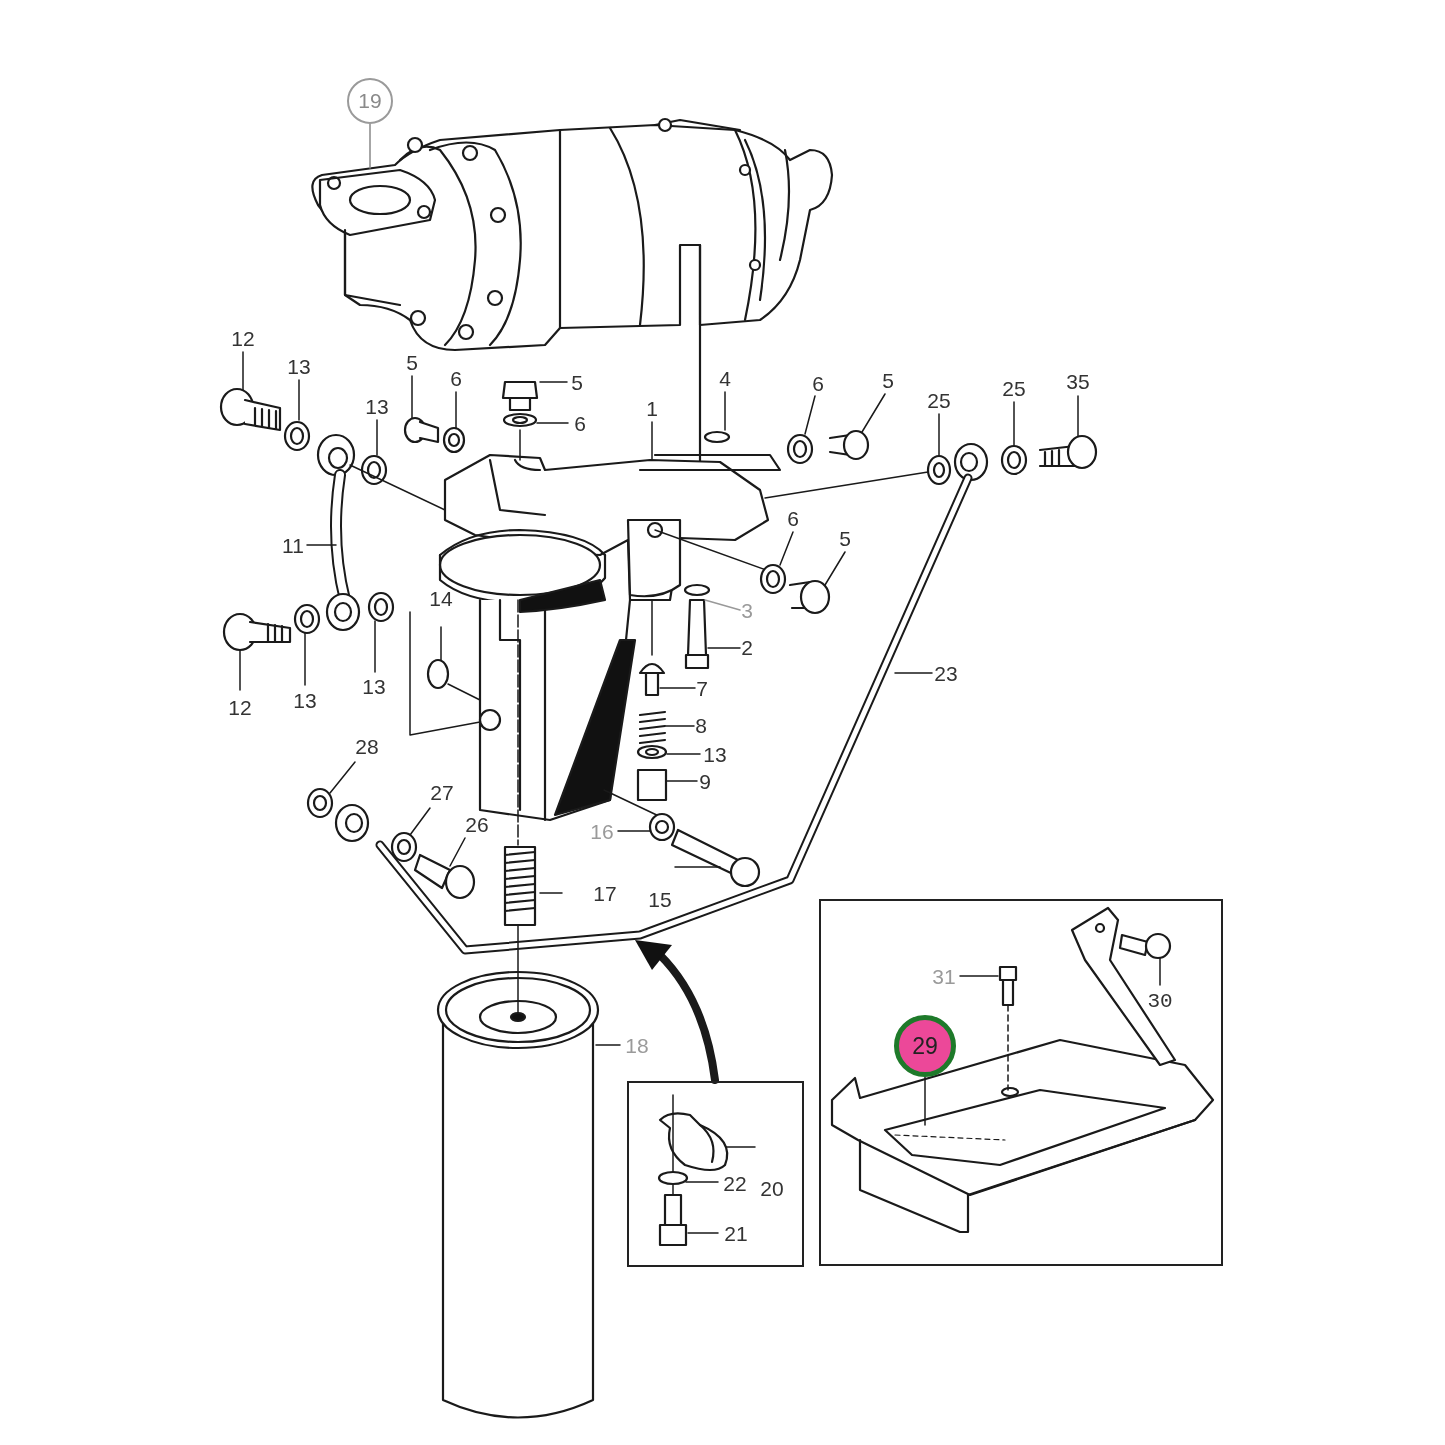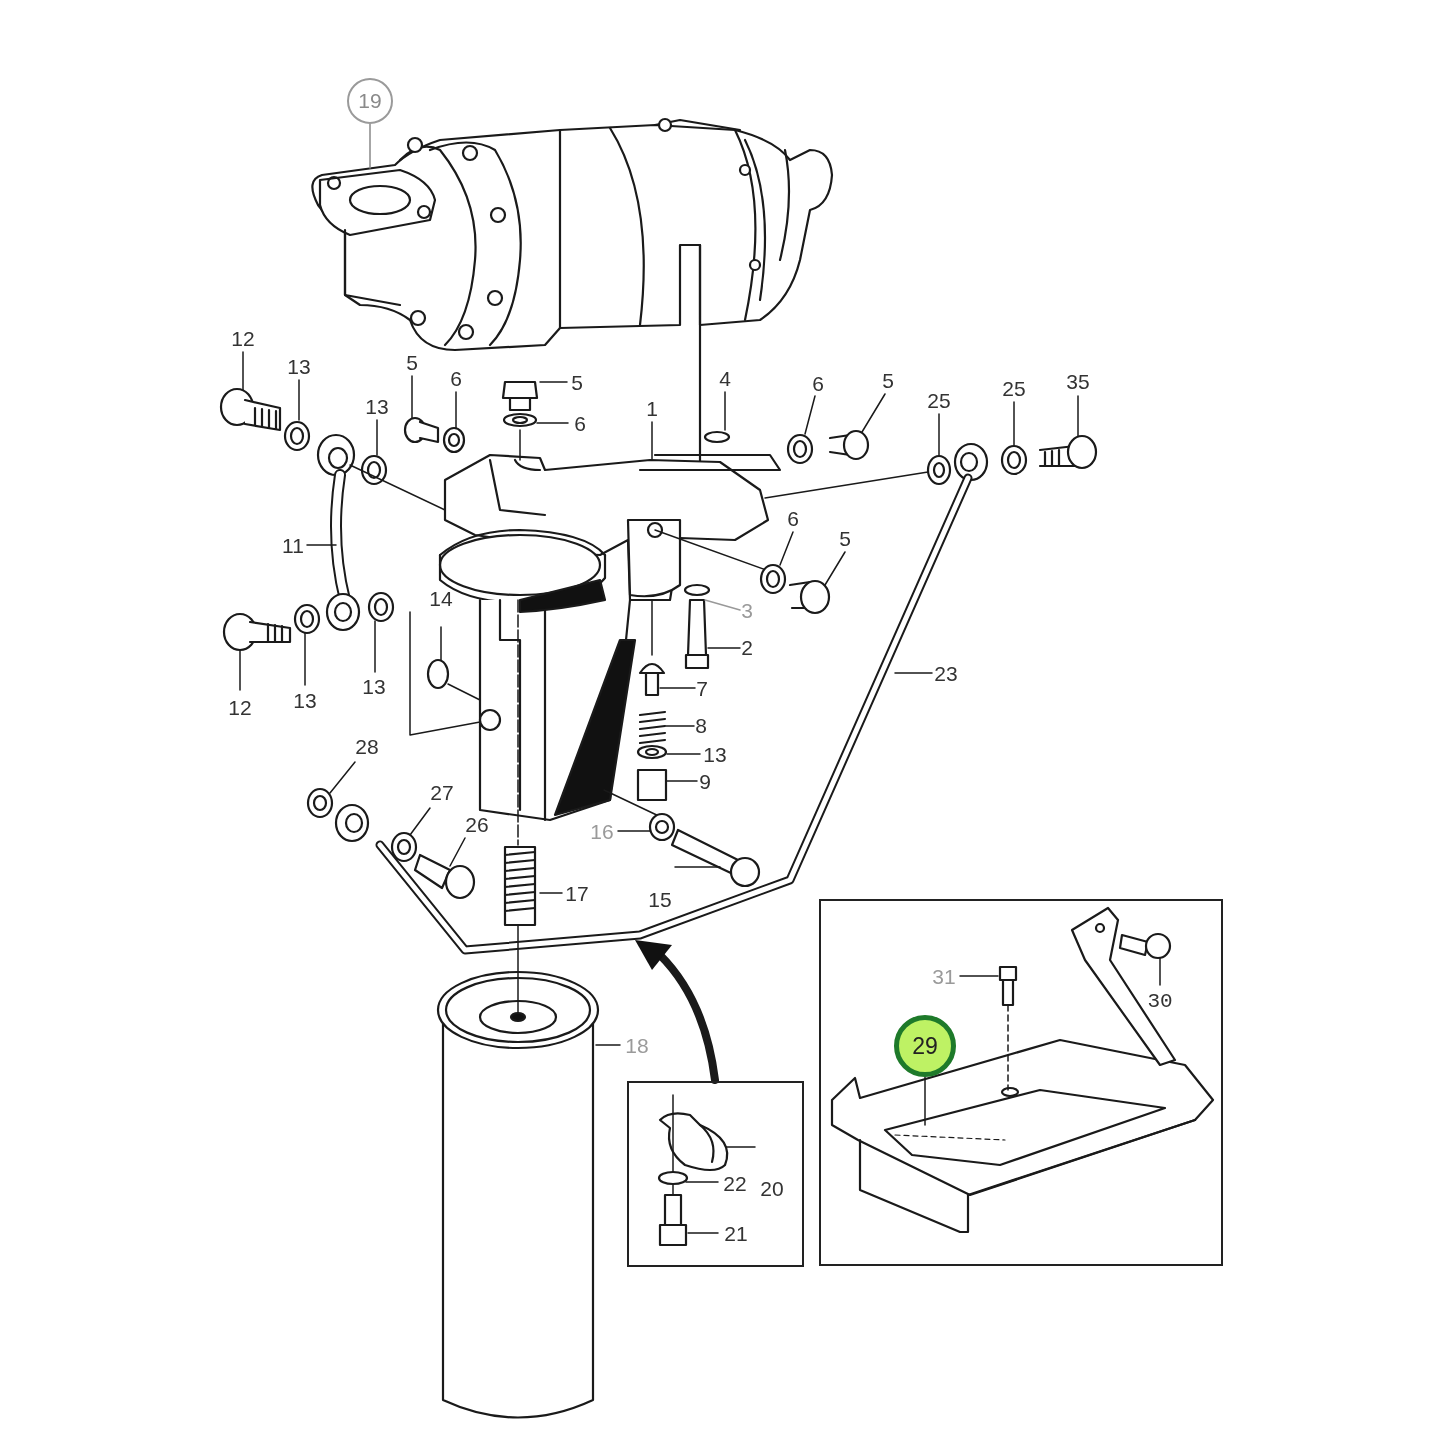--- a/index.html
+++ b/index.html
@@ -2,21 +2,21 @@
 <html><head>
 <meta charset="utf-8">
 <style>
   html,body{margin:0;padding:0;background:#ffffff;}
   body{width:1445px;height:1445px;position:relative;overflow:hidden;font-family:"Liberation Sans",sans-serif;}
   #diagram{position:absolute;left:0;top:0;width:1445px;height:1445px;}
   .lbl{position:absolute;font-size:21px;color:#333333;transform:translate(-50%,-50%);white-space:nowrap;line-height:1;}
   .lbl.grey{color:#9a9a9a;}
   .circ{position:absolute;border-radius:50%;display:flex;align-items:center;justify-content:center;font-size:21px;box-sizing:border-box;transform:translate(-50%,-50%);background:#fff;}
   .circ.grey{border:2px solid #9a9a9a;color:#8a8a8a;width:46px;height:46px;}
-  .circ.hl{border:5px solid #1e7a2a;color:#222;width:62px;height:62px;background:#bef264;font-size:23px;}
+  .circ.hl{border:5px solid #1e7a2a;color:#222;width:62px;height:62px;background:#ec4899;font-size:23px;}
   .inset{position:absolute;border:2px solid #222;box-sizing:border-box;}
 </style>
 </head>
 <body>
 
 <div id="diagram">
 <svg width="1445" height="1445" viewBox="0 0 1445 1445" xmlns="http://www.w3.org/2000/svg" fill="none" stroke="#1a1a1a" stroke-width="2.2" stroke-linejoin="round" stroke-linecap="round">
 
   <g>
     <path d="M322 175 L395 165 Q410 150 440 140 L560 130 L655 125 L735 130 Q775 140 790 160 L810 150 Q830 150 832 175 Q830 205 810 210 L800 260 Q790 300 760 320 L700 325 L700 245 L680 245 L680 325 L560 328 L545 345 L455 350 Q420 350 410 320 Q390 305 360 305 L345 295 L345 230 Q330 222 318 205 Q305 180 322 175 Z" fill="#fff"></path>
@@ -272,21 +272,21 @@
   <div class="lbl" style="left:946px;top:673px;">23</div>
   <div class="lbl" style="left:702px;top:688px;">7</div>
   <div class="lbl" style="left:701px;top:725px;">8</div>
   <div class="lbl" style="left:715px;top:754px;">13</div>
   <div class="lbl" style="left:705px;top:781px;">9</div>
   <div class="lbl" style="left:367px;top:746px;">28</div>
   <div class="lbl" style="left:442px;top:792px;">27</div>
   <div class="lbl" style="left:477px;top:824px;">26</div>
   <div class="lbl grey" style="left:602px;top:831px;">16</div>
   <div class="lbl" style="left:660px;top:867px;margin-top:32px;">15</div>
-  <div class="lbl" style="left:577px;top:893px;">17</div>
+  <div class="lbl" style="left:605px;top:893px;">17</div>
   <div class="lbl grey" style="left:637px;top:1045px;">18</div>
   <div class="lbl grey" style="left:944px;top:976px;">31</div>
   <div class="lbl" style="left:1160px;top:1001px;font-family:Liberation Mono, monospace;">30</div>
   <div class="circ hl" style="left:925px;top:1046px;">29</div>
   <div class="lbl" style="left:772px;top:1147px;margin-top:41px;">20</div>
   <div class="lbl" style="left:735px;top:1183px;">22</div>
   <div class="lbl" style="left:736px;top:1233px;">21</div>
 </div>
 
 </body></html>

